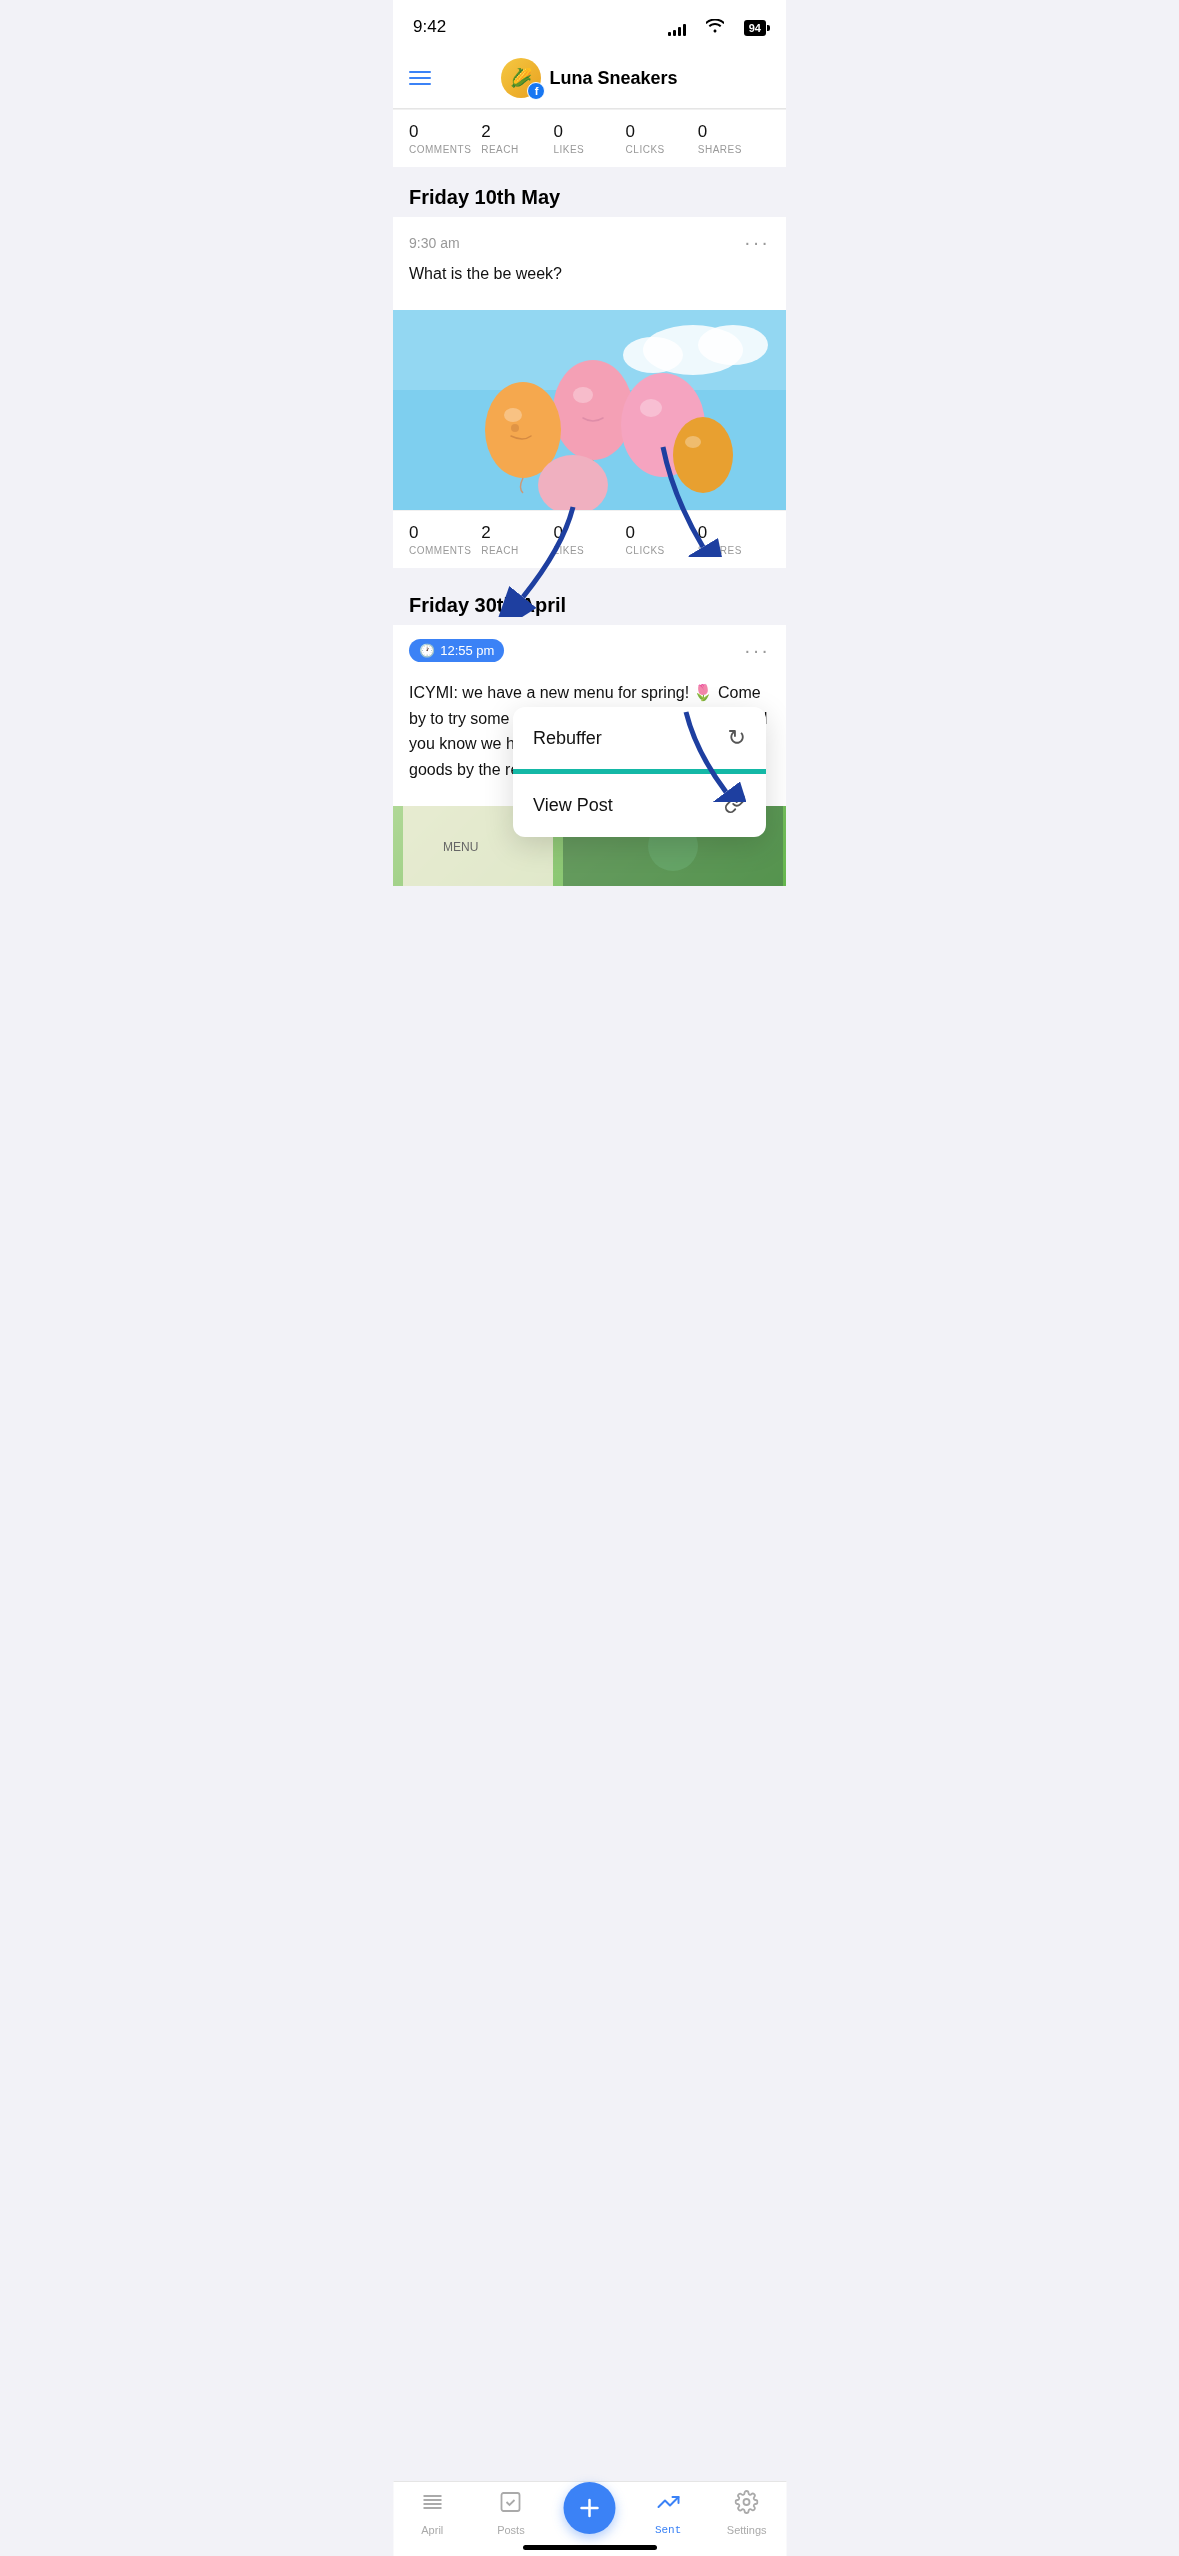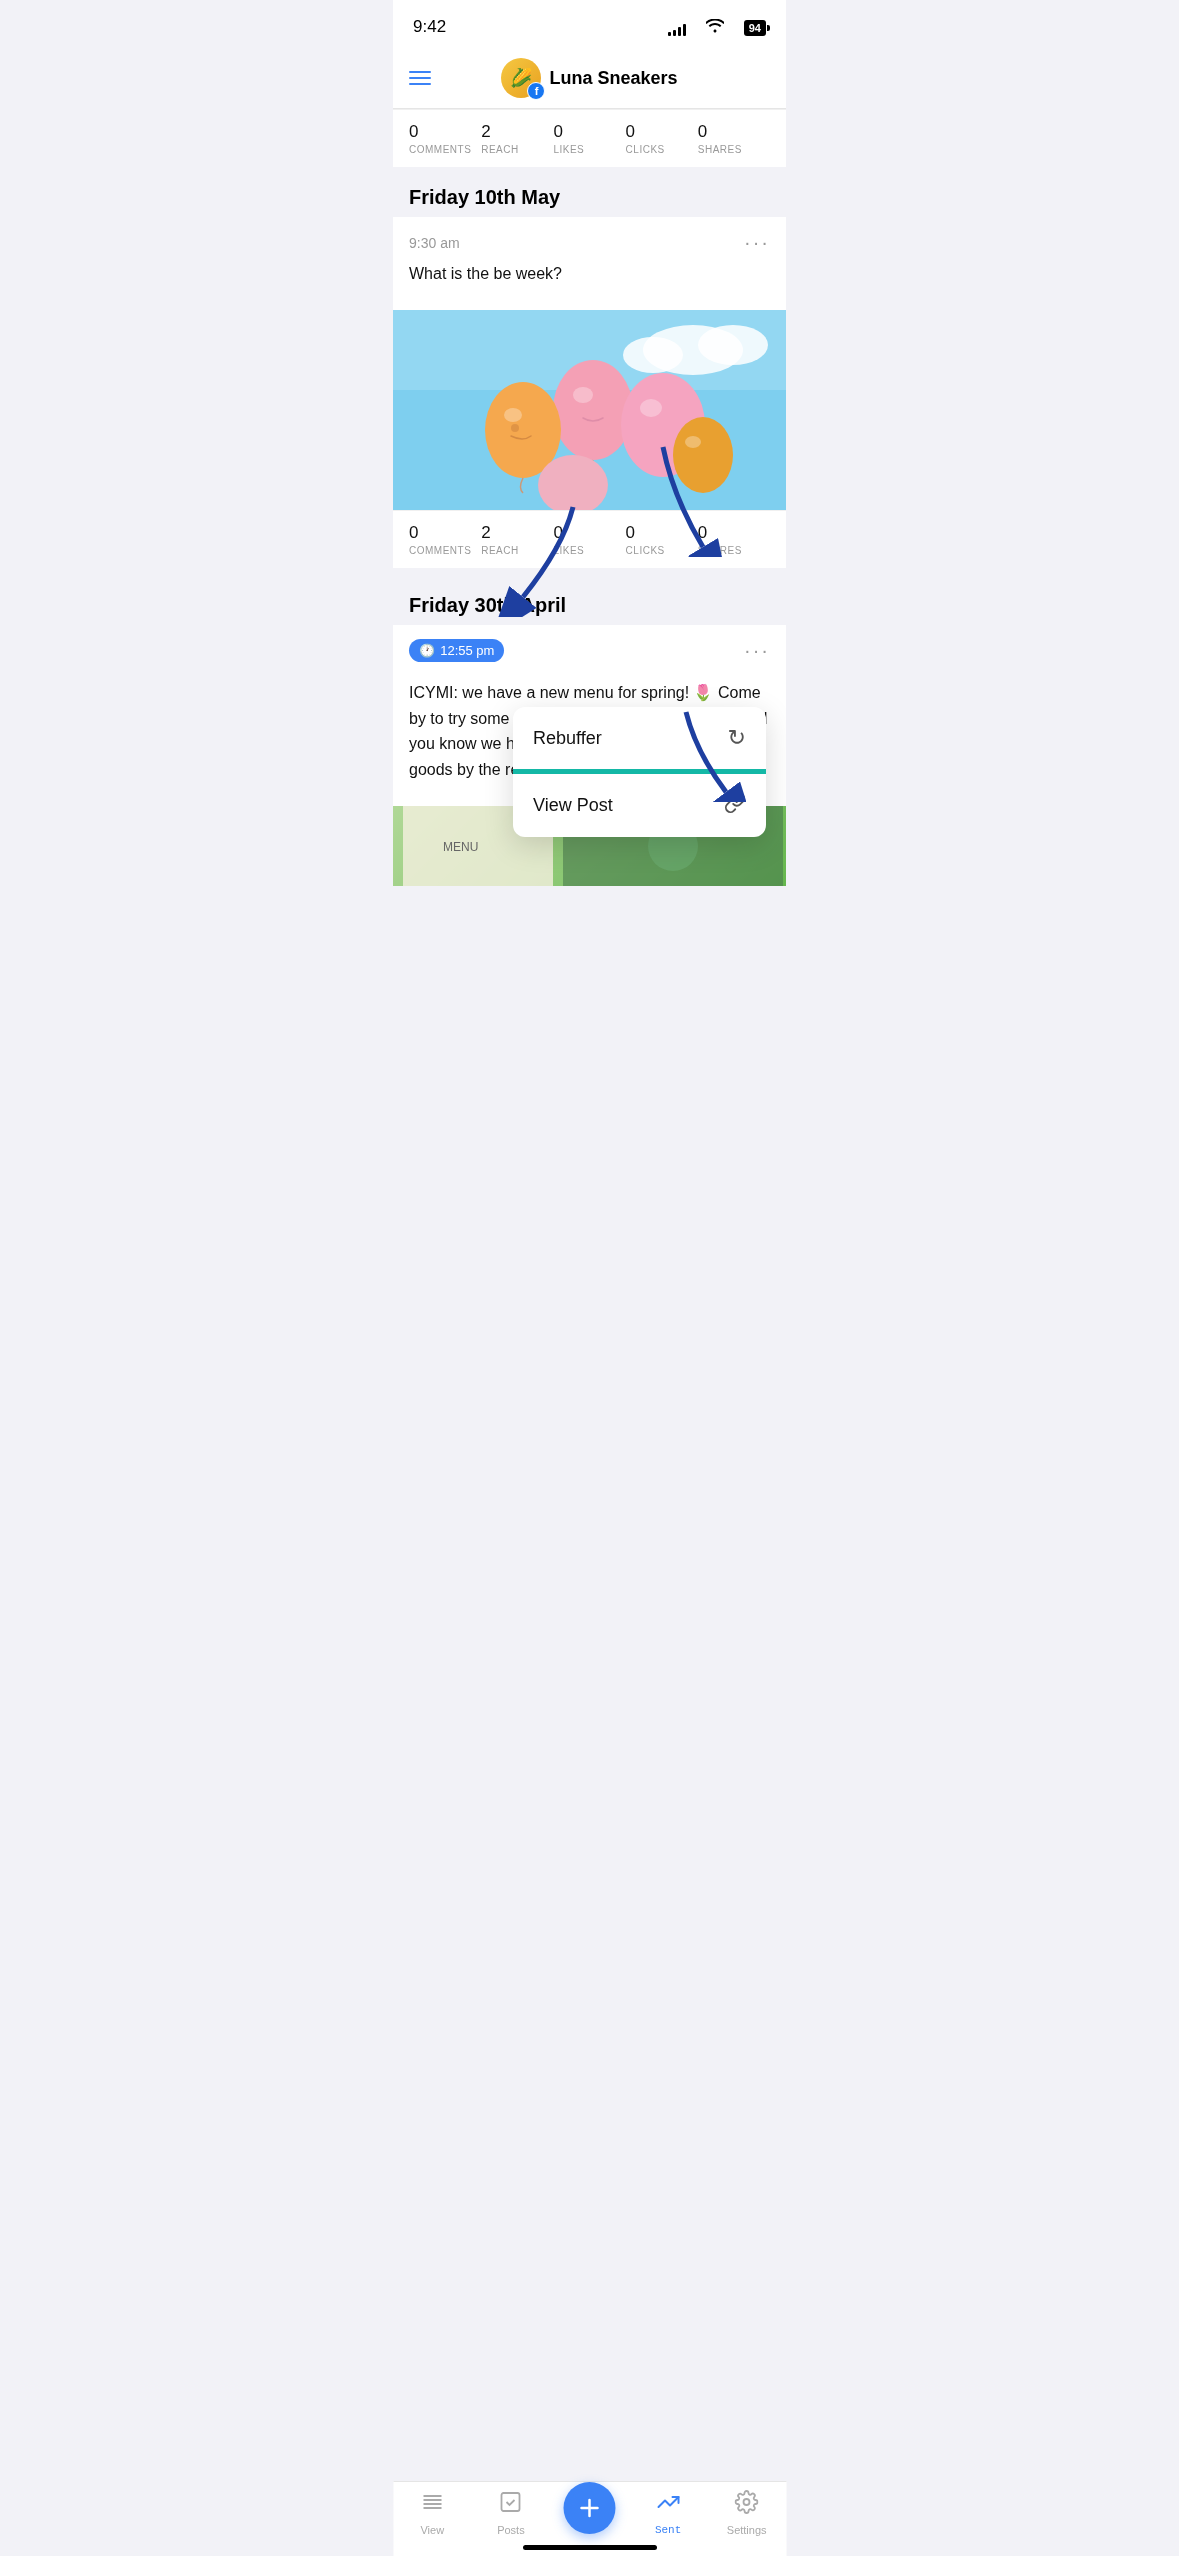--- a/index.html
+++ b/index.html
@@ -558,21 +558,21 @@
   <div class="bottom-nav">
     <div class="nav-item">
       <span class="nav-icon">
         <svg width="24" height="24" viewBox="0 0 24 24" fill="none" stroke="#aaa" stroke-width="1.8">
           <line x1="3" y1="6" x2="21" y2="6"></line>
           <line x1="3" y1="10" x2="21" y2="10"></line>
           <line x1="3" y1="14" x2="21" y2="14"></line>
           <line x1="3" y1="18" x2="21" y2="18"></line>
         </svg>
       </span>
-      <span class="nav-label">View</span>
+      <span class="nav-label">April</span>
     </div>
     <div class="nav-item">
       <span class="nav-icon">
         <svg width="24" height="24" viewBox="0 0 24 24" fill="none" stroke="#aaa" stroke-width="1.8">
           <rect x="3" y="3" width="18" height="18" rx="2"></rect>
           <path d="M8 12l3 3 5-5"></path>
         </svg>
       </span>
       <span class="nav-label">Posts</span>
     </div>

